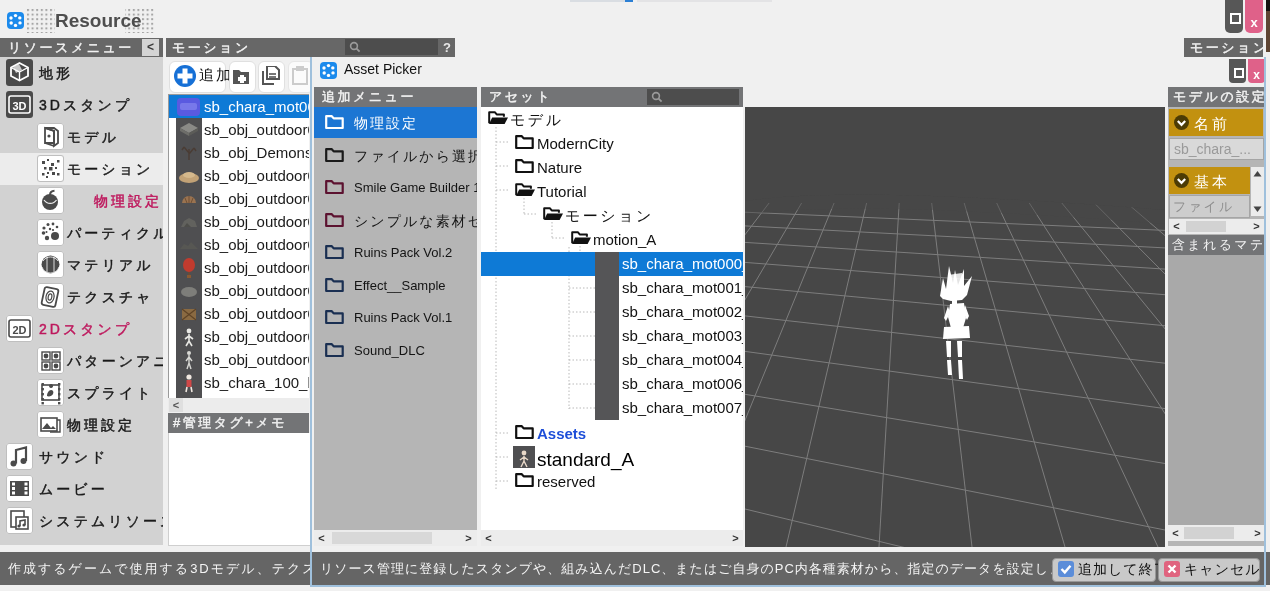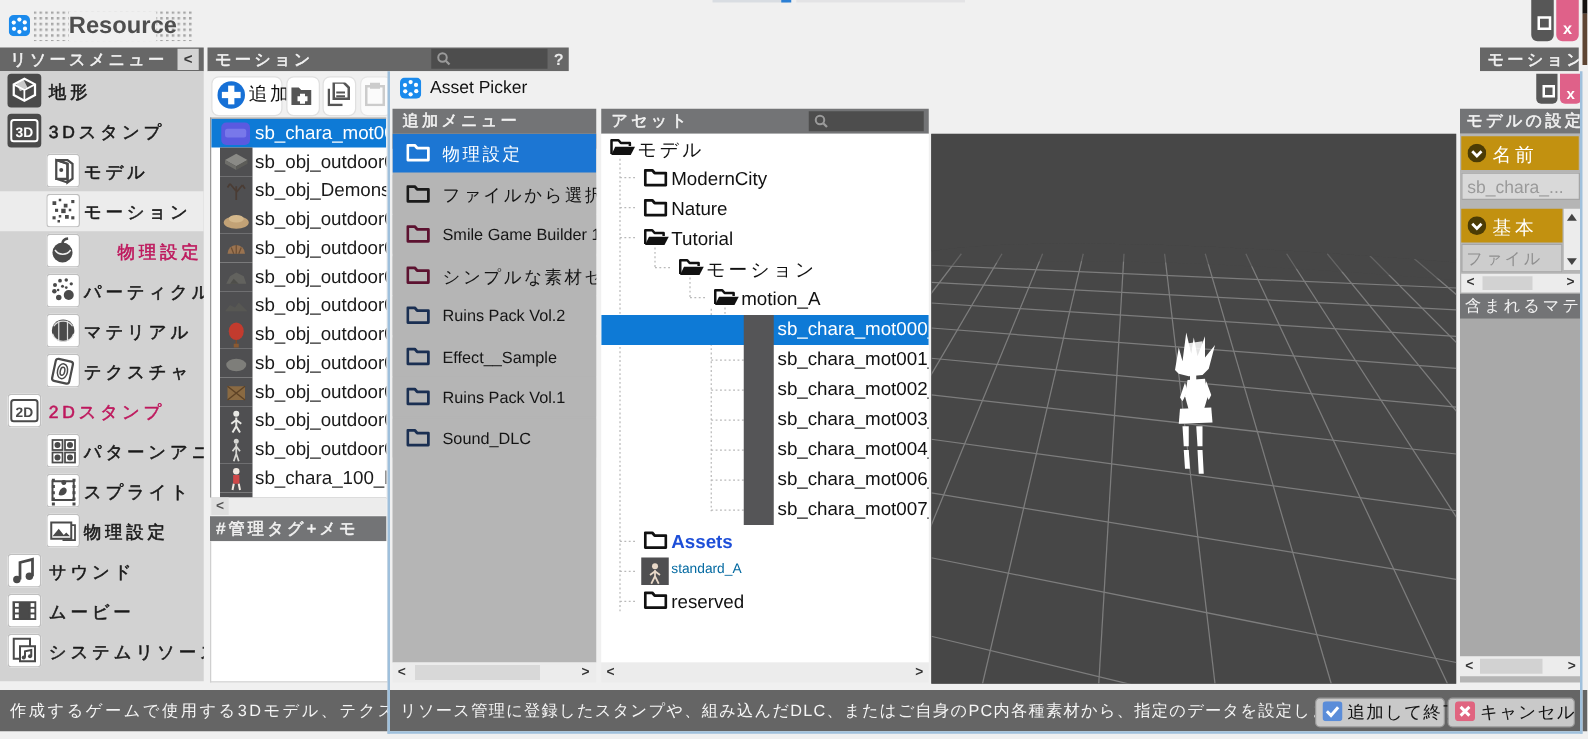--- a/index.html
+++ b/index.html
@@ -492,21 +492,21 @@
             <path d="M1.2 14 V2.2 h5.6 l1.9 2.2 h9 V14 Z" fill="none" stroke="#111" stroke-width="2.2" stroke-linejoin="round"></path>
           </svg>
         </div>
 <div class="abs" style="left:56px;top:318px;font-size:15px;color:#1d4ed8;font-weight:bold;">Assets</div>
 <div class="abs" style="left:32px;top:339px;width:22px;height:22px;background:#4f4f51;">
           <svg width="22" height="22">
             <circle cx="11" cy="7" r="2.4" fill="#e8d8c8"></circle>
             <path d="M11 10 v5 M11 11 l-4 3 M11 11 l4 3 M11 15 l-3 6 M11 15 l3 6" stroke="#e8d8c8" stroke-width="1.4" fill="none"></path>
           </svg>
         </div>
-<div class="abs" style="left:56px;top:342px;font-size:11px;color:#0369a1;">standard_A</div>
+<div class="abs" style="left:56px;top:342px;font-size:19px;color:#000000;">standard_A</div>
 <div class="abs" style="left:34px;top:365px;">
           <svg width="19" height="16" viewBox="0 0 19 16">
             <path d="M1.2 14 V2.2 h5.6 l1.9 2.2 h9 V14 Z" fill="none" stroke="#111" stroke-width="2.2" stroke-linejoin="round"></path>
           </svg>
         </div>
 <div class="abs" style="left:56px;top:366px;font-size:15px;color:#111;">reserved</div>
 </div>
 <div class="abs" style="left:169px;top:473px;width:262px;height:16px;background:#ececec;"></div>
 <div class="abs" style="left:170px;top:473px;width:13px;height:16px;color:#333;font-size:11px;font-weight:bold;text-align:center;line-height:16px;">&lt;</div>
 <div class="abs" style="left:417px;top:473px;width:13px;height:16px;color:#333;font-size:11px;font-weight:bold;text-align:center;line-height:16px;">&gt;</div>

